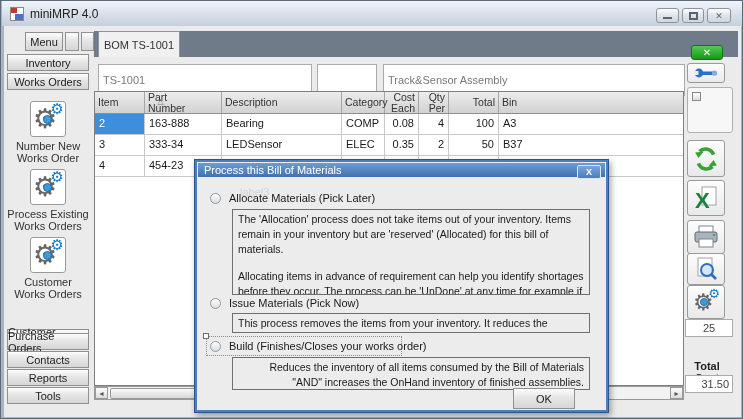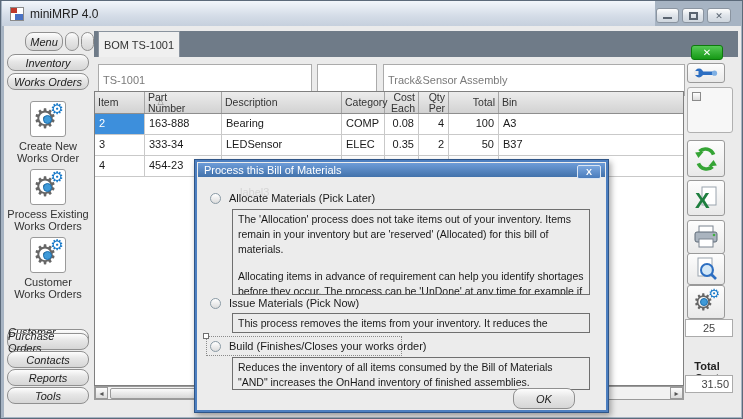--- a/index.html
+++ b/index.html
@@ -1,35 +1,35 @@
 <!DOCTYPE html>
 <html><head>
 <meta charset="utf-8">
 <style>
   html,body{margin:0;padding:0;background:#fff;}
   *{box-sizing:border-box;}
   .screen{position:relative;width:743px;height:419px;font-family:"Liberation Sans","DejaVu Sans",sans-serif;
           background:#a7b4c3;overflow:hidden;border:1px solid #5c6a7a;}
   
-  .titlebar{position:absolute;left:1px;top:0;width:653px;height:25px;
+  .titlebar{position:absolute;left:1px;top:0;width:741px;height:25px;
             background:linear-gradient(#f2f6fb,#d4dce7 60%,#c6d0dd);display:flex;align-items:center;}
   .app-icon{width:14px;height:14px;margin:0 6px 0 8px;position:relative;background:#fff;border:1px solid #8a8a8a;}
   .app-icon .r{position:absolute;left:0;top:0;width:6px;height:5px;background:#c0392b;}
   .app-icon .b{position:absolute;right:0;bottom:0;width:8px;height:6px;background:#4a72c4;}
   .app-title{font-size:12px;color:#222;}
   .winbtn{position:absolute;top:7px;height:15px;border:1px solid #8a94a0;border-radius:3px;
           background:linear-gradient(#fdfdfd,#dfe4ea 50%,#cfd6de);display:flex;align-items:center;justify-content:center;
           color:#5a6470;font-size:9px;}
   .winbtn .minglyph{width:9px;height:2px;background:#5a6470;margin-top:5px;}
   .winbtn .maxglyph{width:9px;height:8px;border:2px solid #5a6470;}
   
   .client{position:absolute;left:3px;top:25px;width:737px;height:391px;background:#ebebeb;}
   
-  .btn3d{background:linear-gradient(#fdfdfd,#e6e6e6 45%,#d6d6d6);border:1px solid #909090;border-radius:8px;
-         font-size:11px;color:#222;display:flex;align-items:center;justify-content:center;cursor:default;font-style:italic;}
+  .btn3d{background:linear-gradient(#fdfdfd,#e6e6e6 45%,#d6d6d6);border:1px solid #909090;border-radius:0;
+         font-size:11px;color:#222;display:flex;align-items:center;justify-content:center;cursor:default;}
   .menu-btn{position:absolute;left:24px;top:31px;width:38px;height:19px;}
   .mini-btn1{position:absolute;left:64px;top:31px;width:14px;height:19px;}
   .mini-btn2{position:absolute;left:80px;top:31px;width:13px;height:19px;}
   .side-btn{position:absolute;left:6px;width:82px;height:17px;}
   .wo-icon-btn{position:absolute;left:29px;width:36px;height:36px;background:#fff;border:1px solid #9a9a9a;border-radius:3px;}
   .gearwrap{position:relative;width:100%;height:100%;}
   .gear-big{position:absolute;left:2px;top:2px;font-size:27px;line-height:30px;color:#666;}
   .gear-dot{position:absolute;left:12px;top:13px;width:9px;height:9px;border-radius:50%;background:#3f9ad8;border:1px solid #1c6fae;}
   .gear-small{position:absolute;right:1px;top:-1px;font-size:15px;line-height:15px;color:#1477c8;}
   .wo-label{position:absolute;left:0;width:94px;text-align:center;font-size:11px;line-height:12px;color:#333;white-space:pre-line;}
@@ -119,21 +119,21 @@
   <div class="btn3d side-btn" style="top:53px;">Inventory</div>
   <div class="btn3d side-btn" style="top:72px;">Works Orders</div>
 
   <div class="wo-icon-btn" style="top:100px;">
     <div class="gearwrap">
         <span class="gear-big">⚙</span>
         <span class="gear-dot"></span>
         <span class="gear-small">⚙</span>
       </div>
   </div>
-  <div class="wo-label" style="top:139px;">Create New
+  <div class="wo-label" style="top:139px;">Number New
 Works Order</div>
   <div class="wo-icon-btn" style="top:168px;">
     <div class="gearwrap">
         <span class="gear-big">⚙</span>
         <span class="gear-dot"></span>
         <span class="gear-small">⚙</span>
       </div>
   </div>
   <div class="wo-label" style="top:207px;">Process Existing
 Works Orders</div>
@@ -291,20 +291,20 @@
       <p>This process removes the items from your inventory. It reduces the onhand quantities.</p>
     </div>
 
     <div class="marquee">
       <span class="handle"></span>
     </div>
     <div class="radio-row" style="top:180px;">
       <span class="radio"></span>
       <span class="radio-label">Build (Finishes/Closes your works order)</span>
     </div>
-    <div class="desc-box" style="top:197px;height:33px;">
+    <div class="desc-box" style="top:197px;height:33px;text-align:right;">
       <p>Reduces the inventory of all items consumed by the Bill of Materials "AND" increases the OnHand inventory of finished assemblies.</p>
     </div>
 
     <div class="btn3d ok-btn">OK</div>
   </div>
 
 </div>
 
 </body></html>

